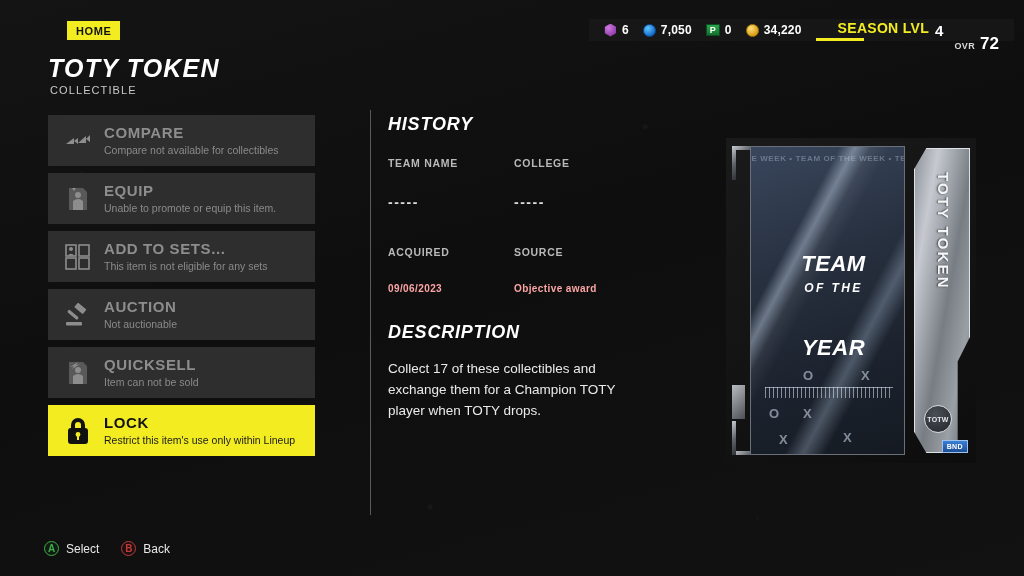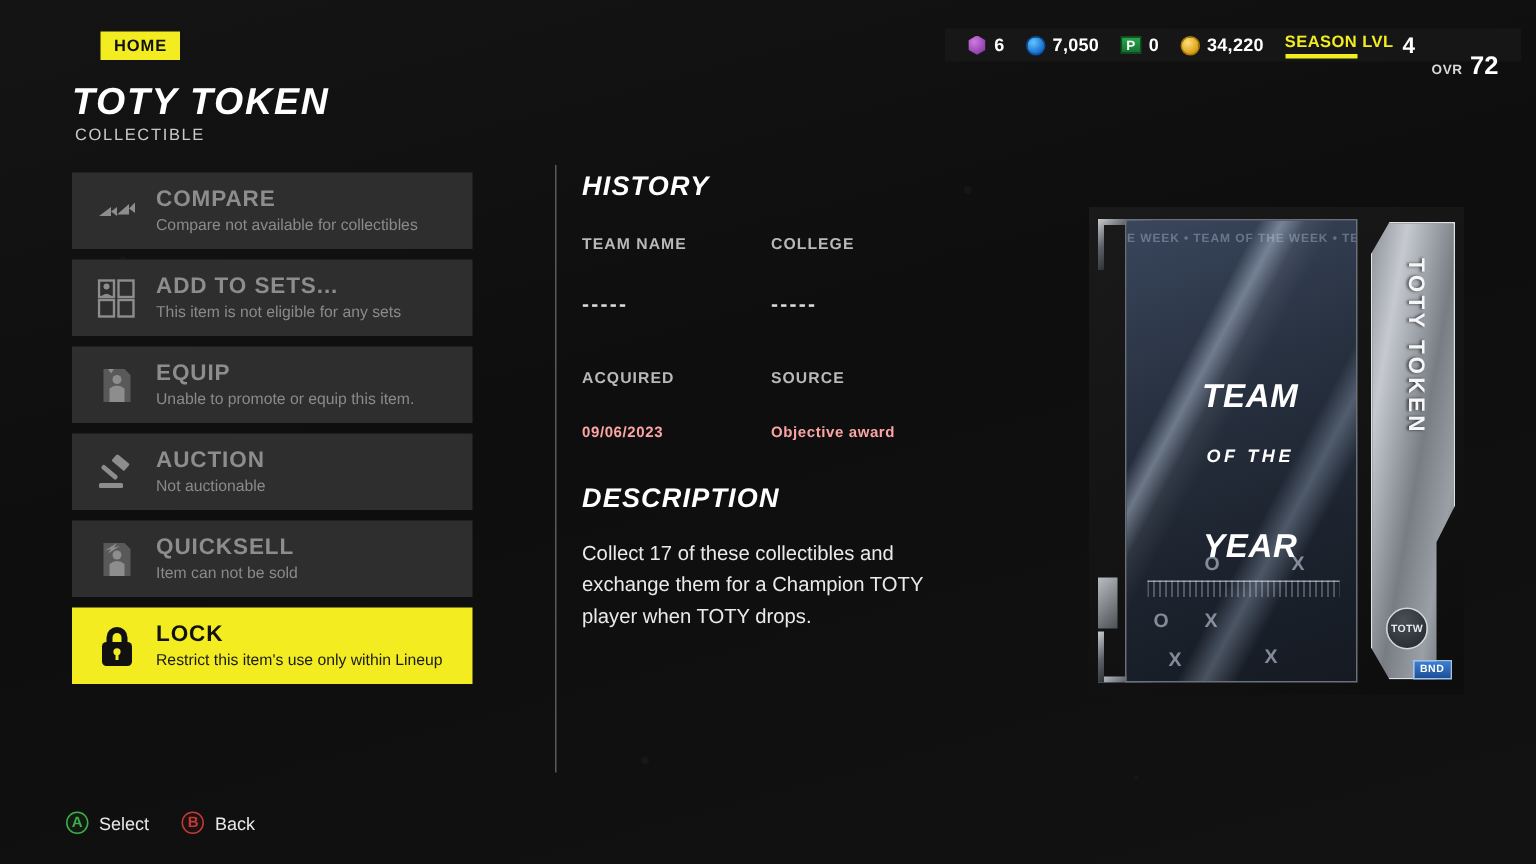--- a/index.html
+++ b/index.html
@@ -50,21 +50,21 @@
   }
   .coin-blue{ background:radial-gradient(circle at 35% 30%,#5fc6ff,#1668c9 75%); border:1px solid #0b4f9c;}
   .coin-gold{ background:radial-gradient(circle at 35% 30%,#ffe07a,#d79c12 75%); border:1px solid #a87a08;}
   .pts{
     width:14px;height:12px;background:linear-gradient(#2aa84a,#14702f);
     border:1px solid #0c4c20; display:flex;align-items:center;justify-content:center;
     font-size:9px;font-weight:bold;color:#fff;line-height:1;
   }
   .season-wrap{ padding:0 7px; display:flex; align-items:center; gap:6px;}
   .season-lvl{ display:flex; flex-direction:column; align-items:flex-start;}
-  .season-lvl .txt{ font-size:11px; font-weight:bold; color:#f2ec21; letter-spacing:.3px; }
+  .season-lvl .txt{ font-size:14px; font-weight:bold; color:#f2ec21; letter-spacing:.3px;margin-left:22px; }
   .season-lvl .bar{ width:48px; height:3px; background:#f2ec21; margin-top:2px;}
   .season-num{ font-size:15px; font-weight:bold; color:#fff; }
   .ovr-wrap{ padding:0 7px 0 4px; display:flex; align-items:baseline; gap:5px;}
   .ovr-lbl{ font-size:9px; font-weight:bold; color:#d8d8d8; letter-spacing:.4px;margin-top:13px;}
   .ovr-num{ font-size:17px; font-weight:bold; color:#fff;margin-top:28px;}
 
   
   .page-title{
     position:absolute; left:48px; top:54px;
     font-size:25px; font-style:italic; font-weight:bold;
@@ -138,21 +138,21 @@
   .ticker{
     position:absolute; top:7px; left:-6px; width:190px;
     font-size:8px; font-weight:bold; letter-spacing:.6px;
     color:rgba(190,205,225,.38); white-space:nowrap;
   }
   .toty-title{
     position:absolute; left:12px; right:0; top:104px; text-align:center;
     font-style:italic; font-weight:bold; color:#fff;
   }
   .toty-title .l1{ font-size:22px; letter-spacing:.5px; display:block;}
-  .toty-title .l2{ font-size:12px; letter-spacing:2.4px; display:block; margin:20px 0;}
+  .toty-title .l2{ font-size:12px; letter-spacing:2.4px; display:block; margin:4px 0;}
   .toty-title .l3{ font-size:22px; letter-spacing:.5px; display:block;margin-top:40px;}
   .play-marks{ position:absolute; left:0; right:0; bottom:8px; height:92px; color:rgba(215,228,245,.55); }
   .pm{ position:absolute; font-size:13px; font-weight:bold; }
   .ruler{
     position:absolute; left:14px; bottom:48px; width:128px; height:11px;
     border-top:1px solid rgba(220,232,248,.6);
     background:repeating-linear-gradient(90deg, rgba(220,232,248,.55) 0 1px, transparent 1px 4px);
   }
   
   .side-tab{
@@ -247,53 +247,53 @@
         </svg>
     </span>
     <span class="a-text">
       <span class="a-title">COMPARE</span>
       <span class="a-desc" style="display:block">Compare not available for collectibles</span>
     </span>
   </div>
 
   <div class="action-row disabled">
     <span class="a-icon">
+      <svg width="24" height="26" viewBox="0 0 24 26">
+          <g fill="#8d8d8d">
+        <path d="M3 2 H17 L21 6 V24 H3 Z" opacity=".45"></path>
+        <circle cx="12" cy="9" r="3"></circle>
+            <path d="M7 24 V15 q5-4 10 0 V24 Z"></path>
+        <path d="M6 2 l2 3 2-3 z"></path>
+      </g>
+        </svg>
+    </span>
+    <span class="a-text">
+      <span class="a-title">EQUIP</span>
+      <span class="a-desc" style="display:block">Unable to promote or equip this item.</span>
+    </span>
+  </div>
+
+  <div class="action-row disabled">
+    <span class="a-icon">
       <svg width="26" height="26" viewBox="0 0 26 26">
           <g fill="none" stroke="#8d8d8d" stroke-width="1.6">
         <rect x="1" y="1" width="10" height="11"></rect>
             <rect x="14" y="1" width="10" height="11"></rect>
         <rect x="1" y="14" width="10" height="11"></rect>
             <rect x="14" y="14" width="10" height="11"></rect>
       </g>
           <g fill="#8d8d8d">
             <circle cx="6" cy="5" r="2"></circle>
             <path d="M2.5 11.5 q3.5-3.5 7 0 z"></path>
           </g>
         </svg>
     </span>
     <span class="a-text">
       <span class="a-title">ADD TO SETS...</span>
       <span class="a-desc" style="display:block">This item is not eligible for any sets</span>
-    </span>
-  </div>
-
-  <div class="action-row disabled">
-    <span class="a-icon">
-      <svg width="24" height="26" viewBox="0 0 24 26">
-          <g fill="#8d8d8d">
-        <path d="M3 2 H17 L21 6 V24 H3 Z" opacity=".45"></path>
-        <circle cx="12" cy="9" r="3"></circle>
-            <path d="M7 24 V15 q5-4 10 0 V24 Z"></path>
-        <path d="M6 2 l2 3 2-3 z"></path>
-      </g>
-        </svg>
-    </span>
-    <span class="a-text">
-      <span class="a-title">EQUIP</span>
-      <span class="a-desc" style="display:block">Unable to promote or equip this item.</span>
     </span>
   </div>
 
   <div class="action-row disabled">
     <span class="a-icon">
       <svg width="28" height="24" viewBox="0 0 28 24">
           <g fill="#8d8d8d">
         <rect x="11" y="2" width="11" height="6" rx="1" transform="rotate(40 16 5)"></rect>
         <rect x="3" y="10" width="13" height="3.2" rx="1.4" transform="rotate(40 9 11)"></rect>
         <rect x="2" y="19" width="16" height="3.4" rx="1"></rect>

